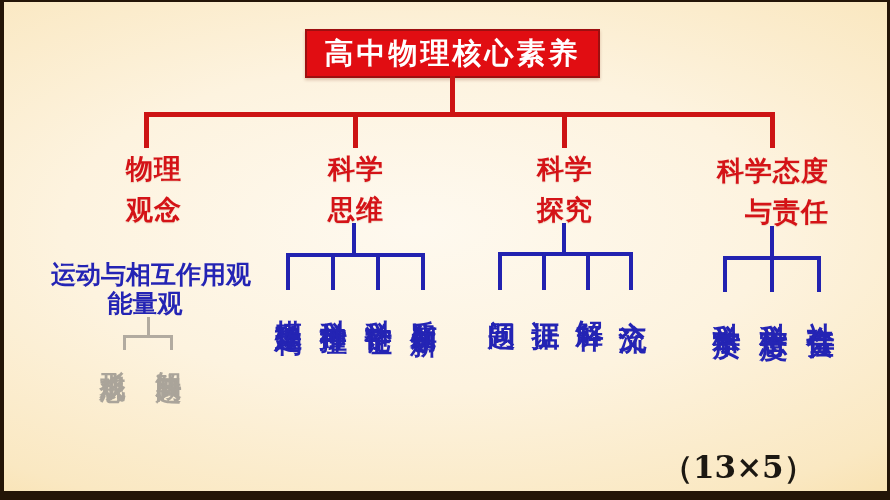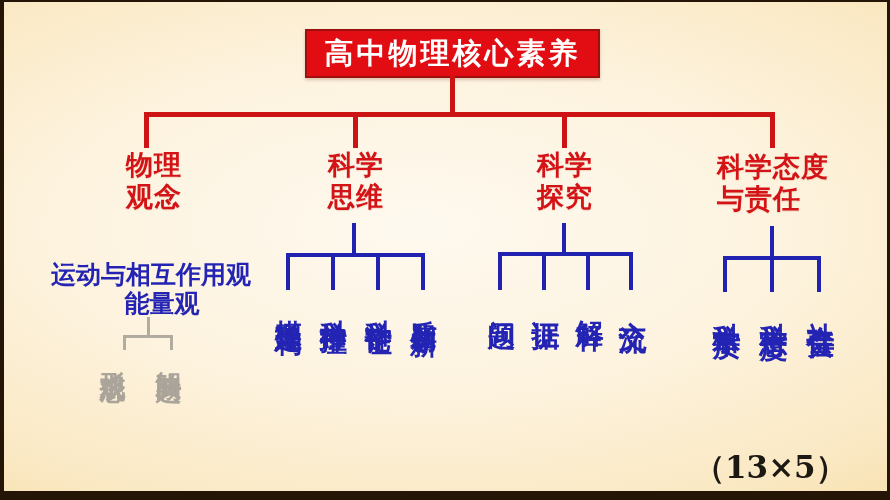--- a/index.html
+++ b/index.html
@@ -28,22 +28,22 @@
     display:flex;align-items:center;justify-content:center;
     box-shadow:0 2px 3px rgba(120,40,10,.25);
   }
   .title-box span{
     color:#ffffff;font-size:29px;font-weight:bold;letter-spacing:3px;
     font-family:"Liberation Sans", sans-serif;
   }
   
   .branch-label{
     position:absolute;transform:translateX(-50%);
-    color:#d41317;font-size:27px;font-weight:bold;line-height:32px;
-    text-align:left;white-space:pre-line;letter-spacing:1px;
+    color:#d41317;font-size:27px;font-weight:bold;line-height:41px;
+    text-align:right;white-space:pre-line;letter-spacing:1px;
     text-shadow:0 1px 1px rgba(150,40,10,.15);
   }
   
   .h-item{
     position:absolute;transform:translateX(-50%);
     color:#2424b4;font-size:25px;font-weight:600;white-space:nowrap;
     font-family:"DejaVu Serif", serif;
   }
   
   .vtext{
@@ -57,21 +57,21 @@
   .vtext.gray-t{color:#aaa49a;font-size:26px;letter-spacing:2px;background:none;}
   
   .footer-text{
     position:absolute;left:256px;top:442px;
     color:#1c1812;font-size:33px;font-weight:bold;font-style:italic;
     font-family:"DejaVu Serif", serif;letter-spacing:1px;white-space:nowrap;
   }
   .footer-note{
     position:absolute;left:658px;top:445px;
     color:#1c1812;font-size:31px;font-weight:bold;
-    font-family:"DejaVu Serif", serif;white-space:nowrap;margin-left:32px;
+    font-family:"DejaVu Serif", serif;white-space:nowrap;
   }
 </style>
 </head>
 <body>
 
 <div class="stage">
 
   <div class="title-box">
     <span>高中物理核心素养</span>
   </div>
@@ -86,21 +86,21 @@
   <div class="branch-label" style="left:150px;top:147px;">物理
 观念</div>
   <div class="branch-label" style="left:352px;top:147px;">科学
 思维</div>
   <div class="branch-label" style="left:561px;top:147px;">科学
 探究</div>
   <div class="branch-label" style="left:769px;top:149px;">科学态度
 与责任</div>
 
   <div class="h-item" style="left:147px;top:256px;">运动与相互作用观</div>
-  <div class="h-item" style="left:158px;top:285px;">能量观</div>
+  <div class="h-item" style="left:141px;top:285px;">能量观</div>
 
   <div class="vline gray" style="left:143px;top:315px;width:3px;height:20px;"></div>
   <div class="hline gray" style="left:119px;top:333px;width:50px;height:3px;"></div>
   <div class="vline gray" style="left:119px;top:333px;width:3px;height:15px;"></div>
   <div class="vline gray" style="left:166px;top:333px;width:3px;height:15px;"></div>
   <div class="vtext gray-t" style="left:109px;top:349px;">形成观念</div>
   <div class="vtext gray-t" style="left:165px;top:349px;">解决问题</div>
 
   <div class="vline blue" style="left:348px;top:221px;width:4px;height:34px;"></div>
   <div class="hline blue" style="left:282px;top:251px;width:139px;height:4px;"></div>

